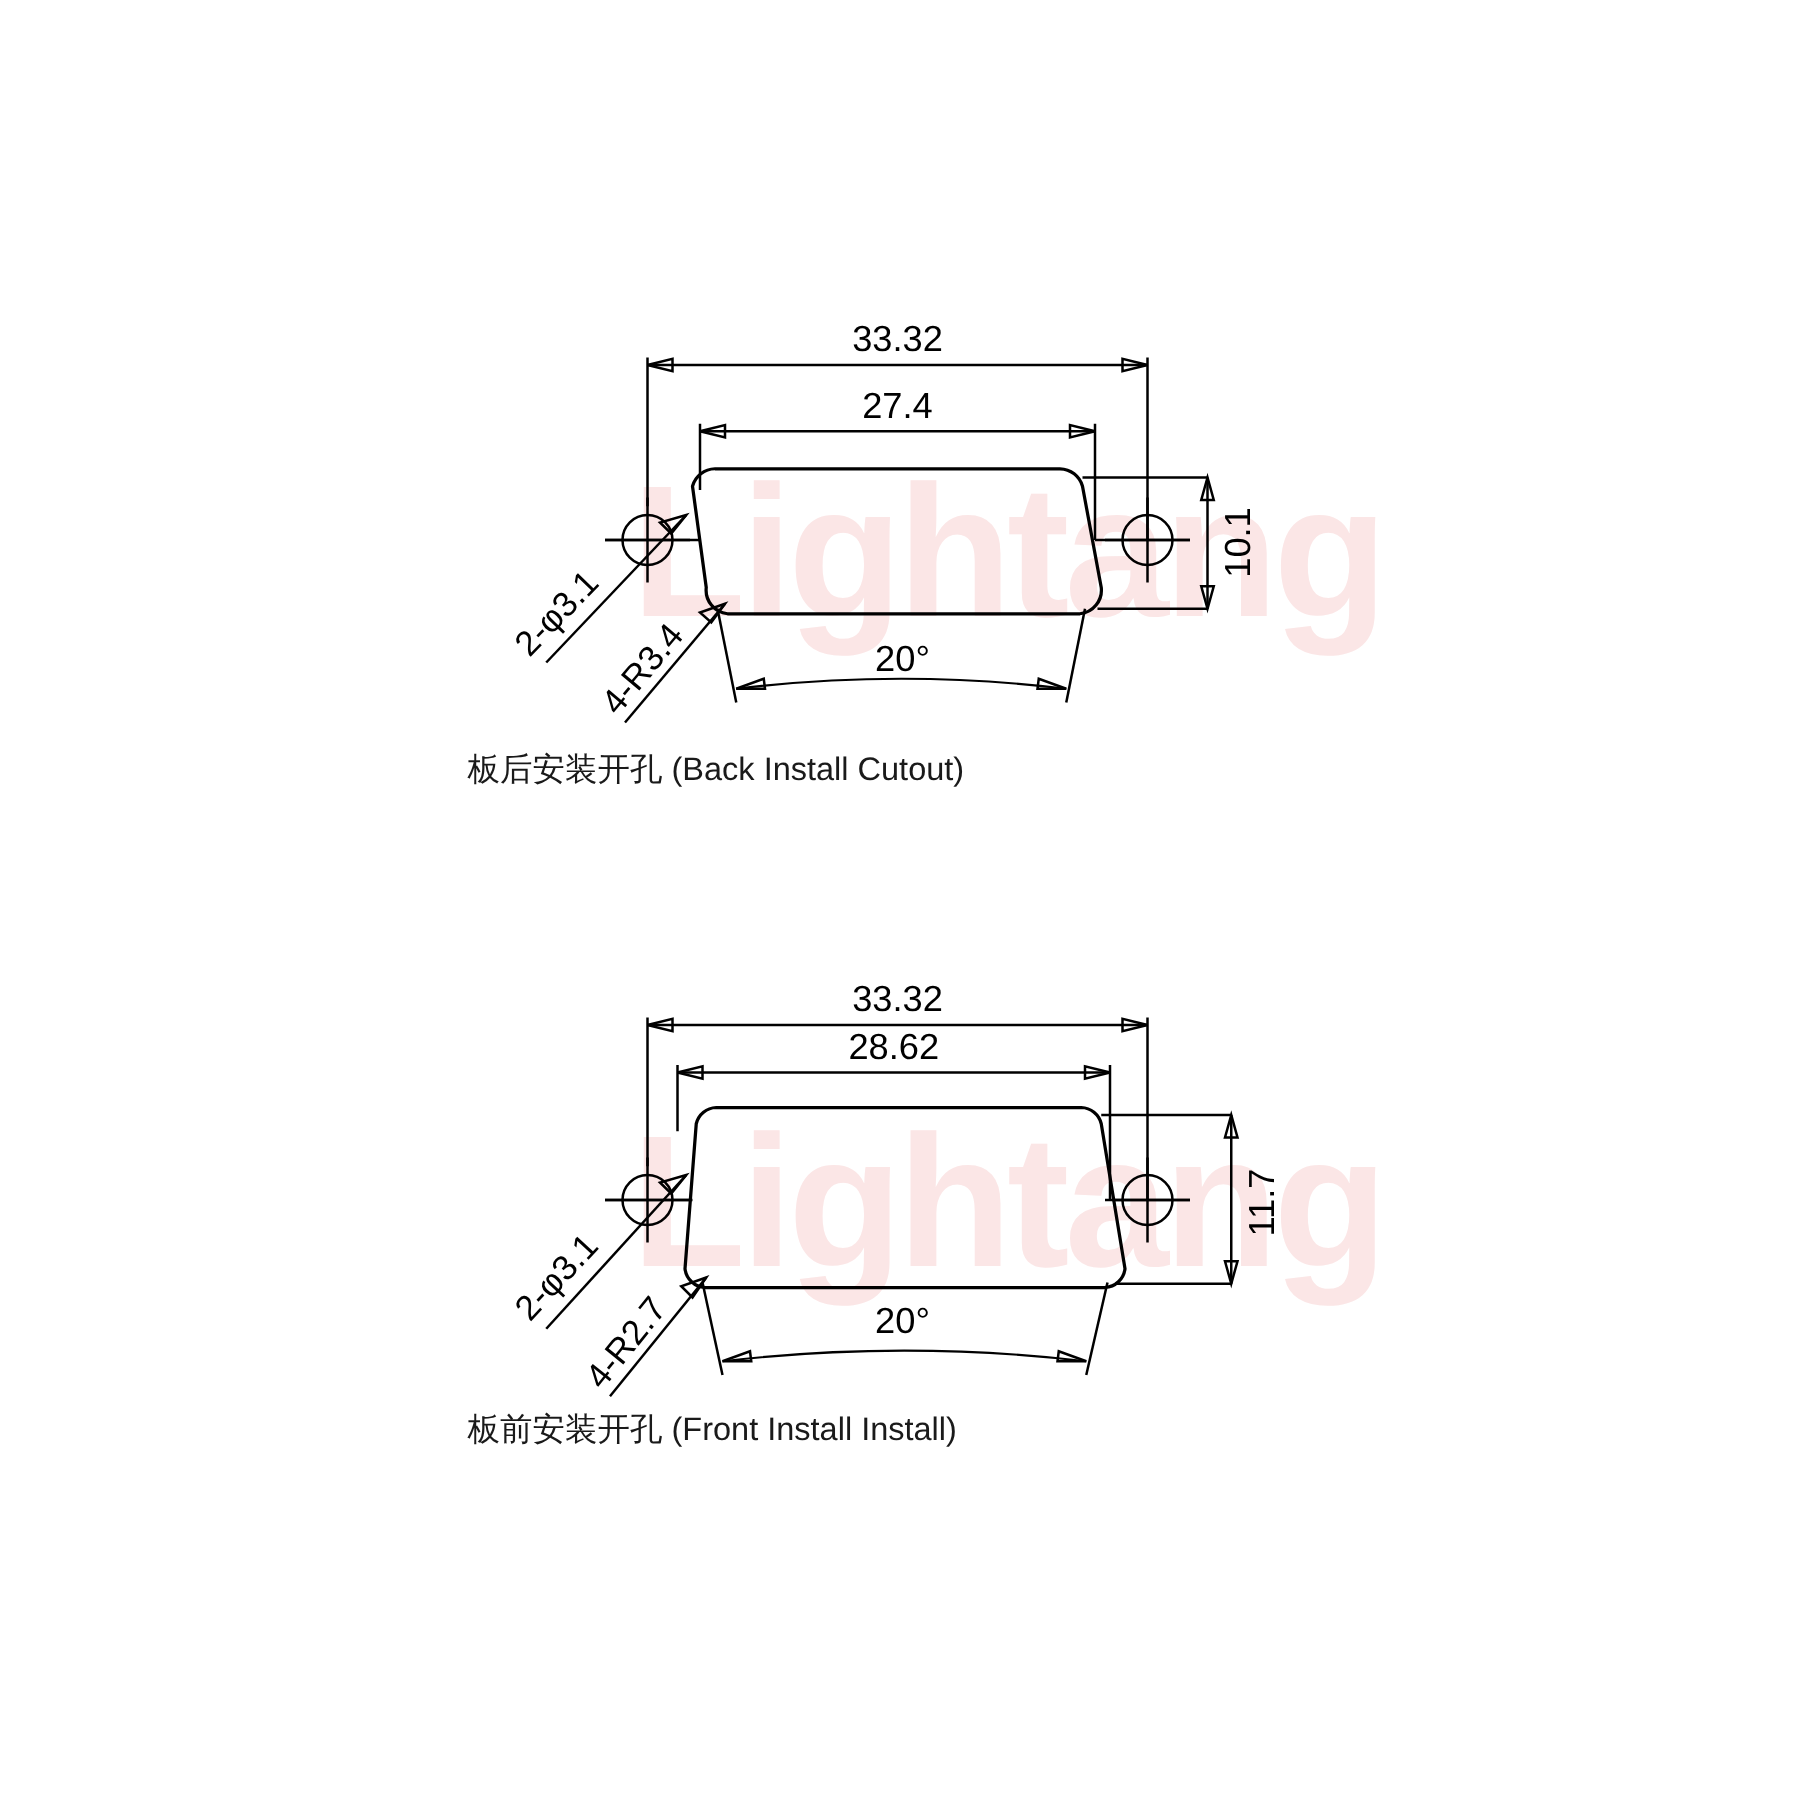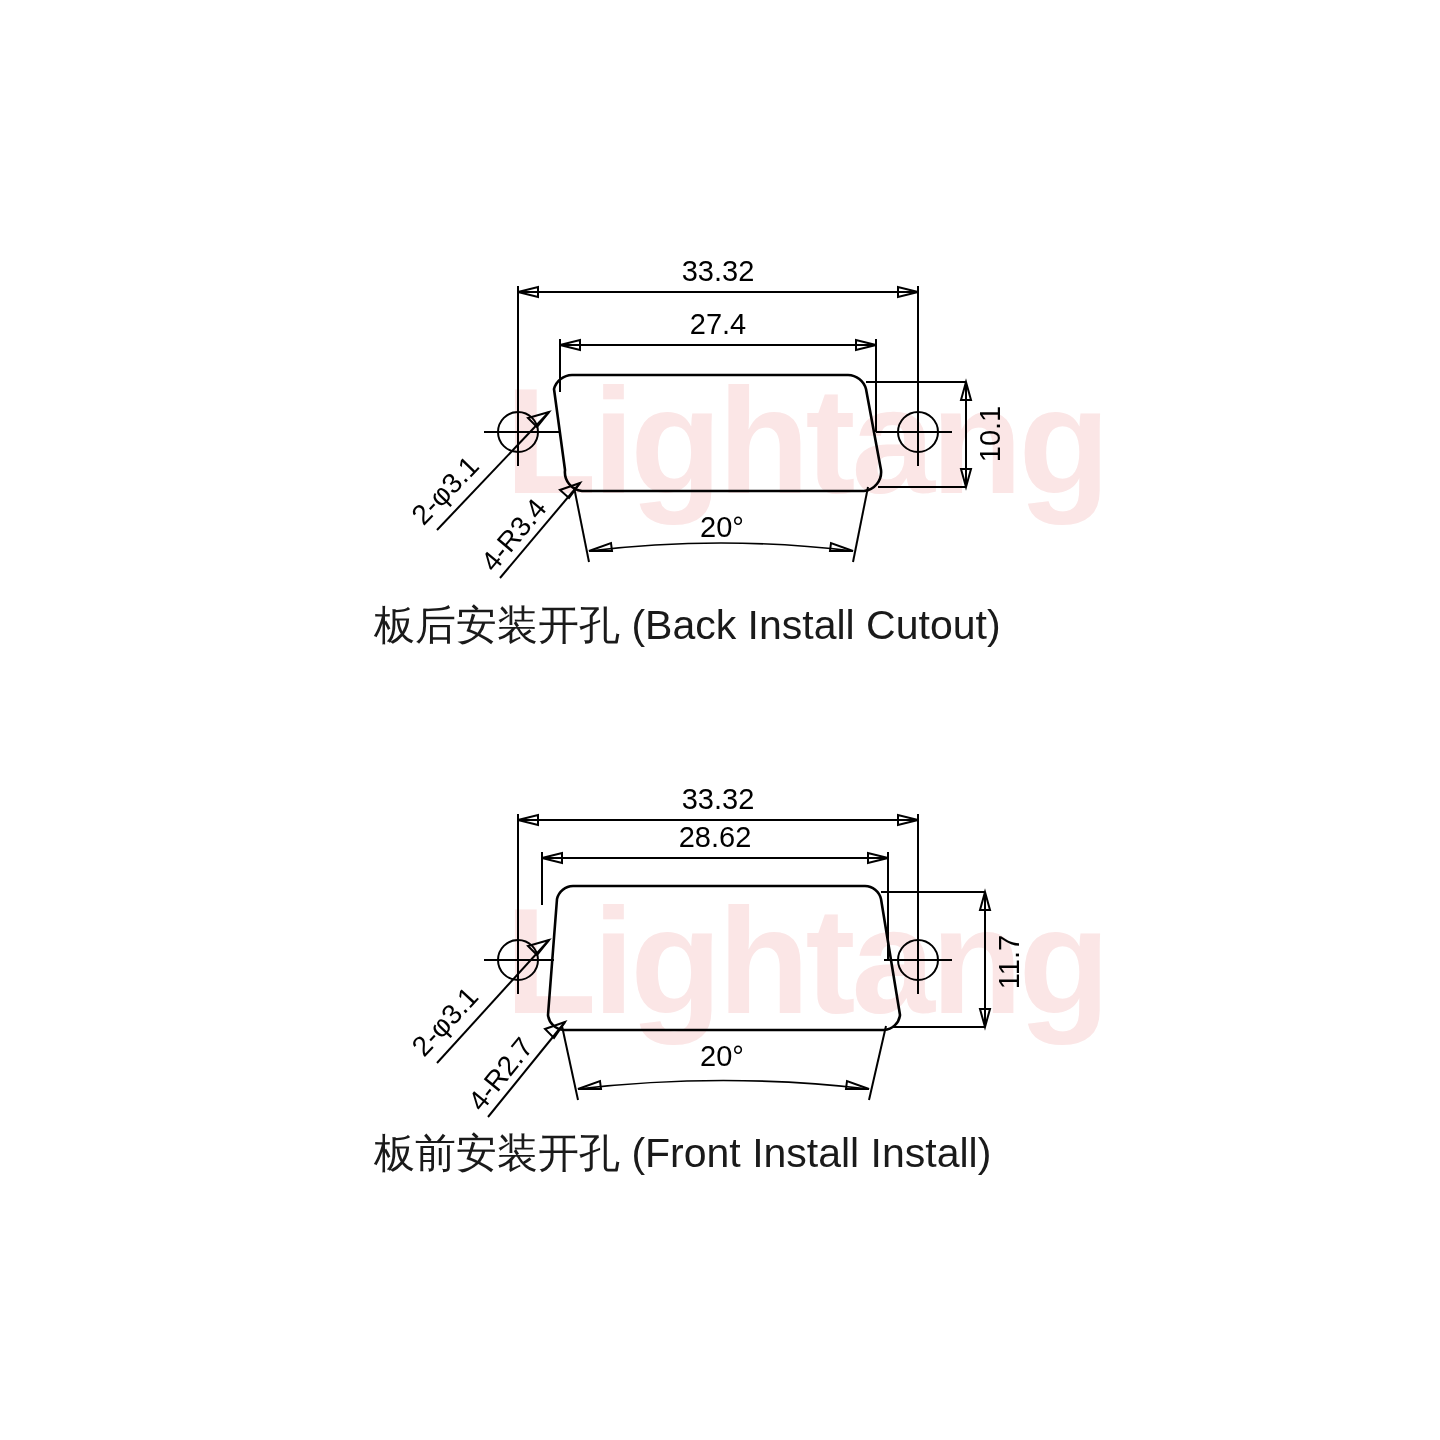--- a/index.html
+++ b/index.html
@@ -62,21 +62,21 @@
   }
   .leadtxt {
     font-family: "Liberation Sans", sans-serif;
     font-size: 28px;
     fill: #000000;
     text-anchor: middle;
   }
   .caption {
     position: absolute;
     font-family: "Liberation Sans", sans-serif;
-    font-size: 41px;
+    font-size: 26px;
     color: #1a1a1a;
     white-space: nowrap;
     letter-spacing: 0px;
   }
   .wm {
     position: absolute;
     font-family: "Liberation Sans", sans-serif;
     font-weight: bold;
     font-size: 150px;
     color: #fbe6e6;

